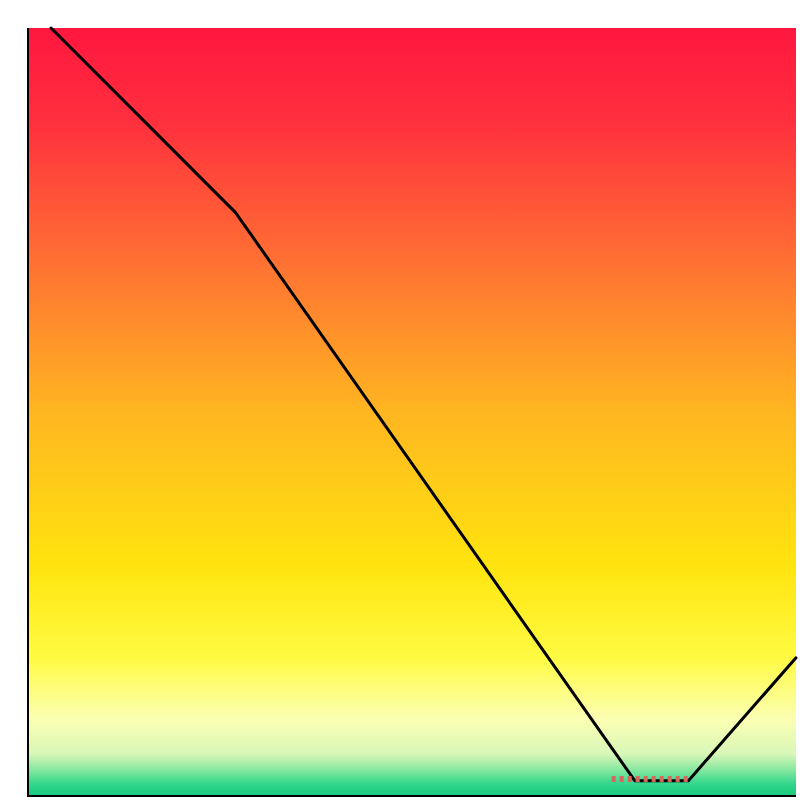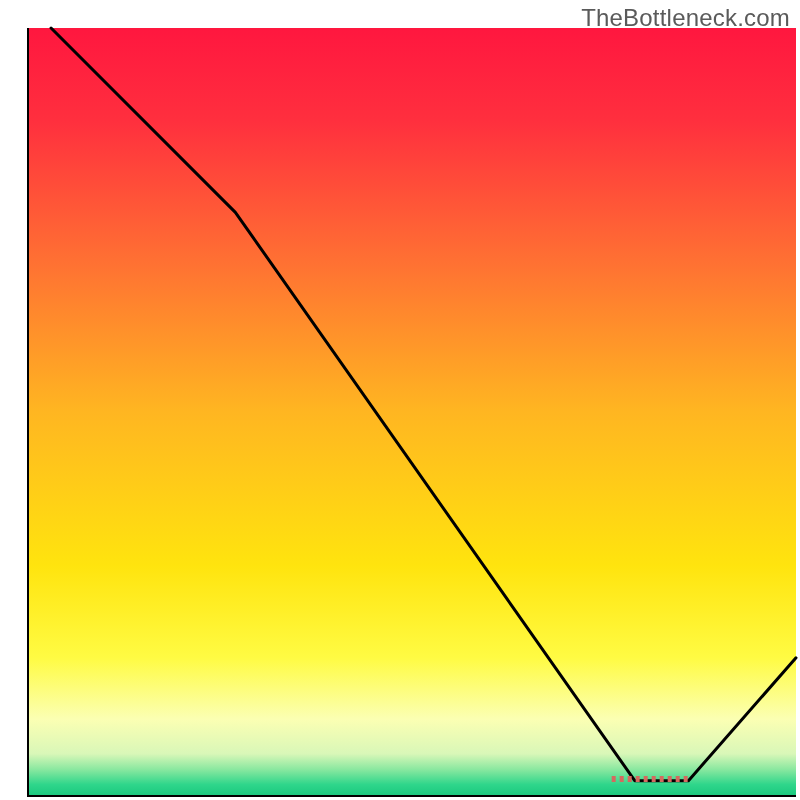--- a/index.html
+++ b/index.html
@@ -28,21 +28,20 @@
   svg.chart {
     position: absolute;
     left: 0;
     top: 0;
   }
 </style>
 </head>
 <body>
 <div class="wrap">
 
-<div class="watermark">TheBottleneck.com</div>
 
 <svg class="chart" width="800" height="800" viewBox="0 0 800 800">
   <defs>
     <linearGradient id="bg-grad" x1="0" y1="0" x2="0" y2="1">
           <stop offset="0.00%" stop-color="#ff173f"></stop>
           <stop offset="12.00%" stop-color="#ff2f3e"></stop>
           <stop offset="30.00%" stop-color="#ff6f33"></stop>
           <stop offset="50.00%" stop-color="#ffb621"></stop>
           <stop offset="70.00%" stop-color="#ffe40e"></stop>
           <stop offset="82.00%" stop-color="#fffb43"></stop>

